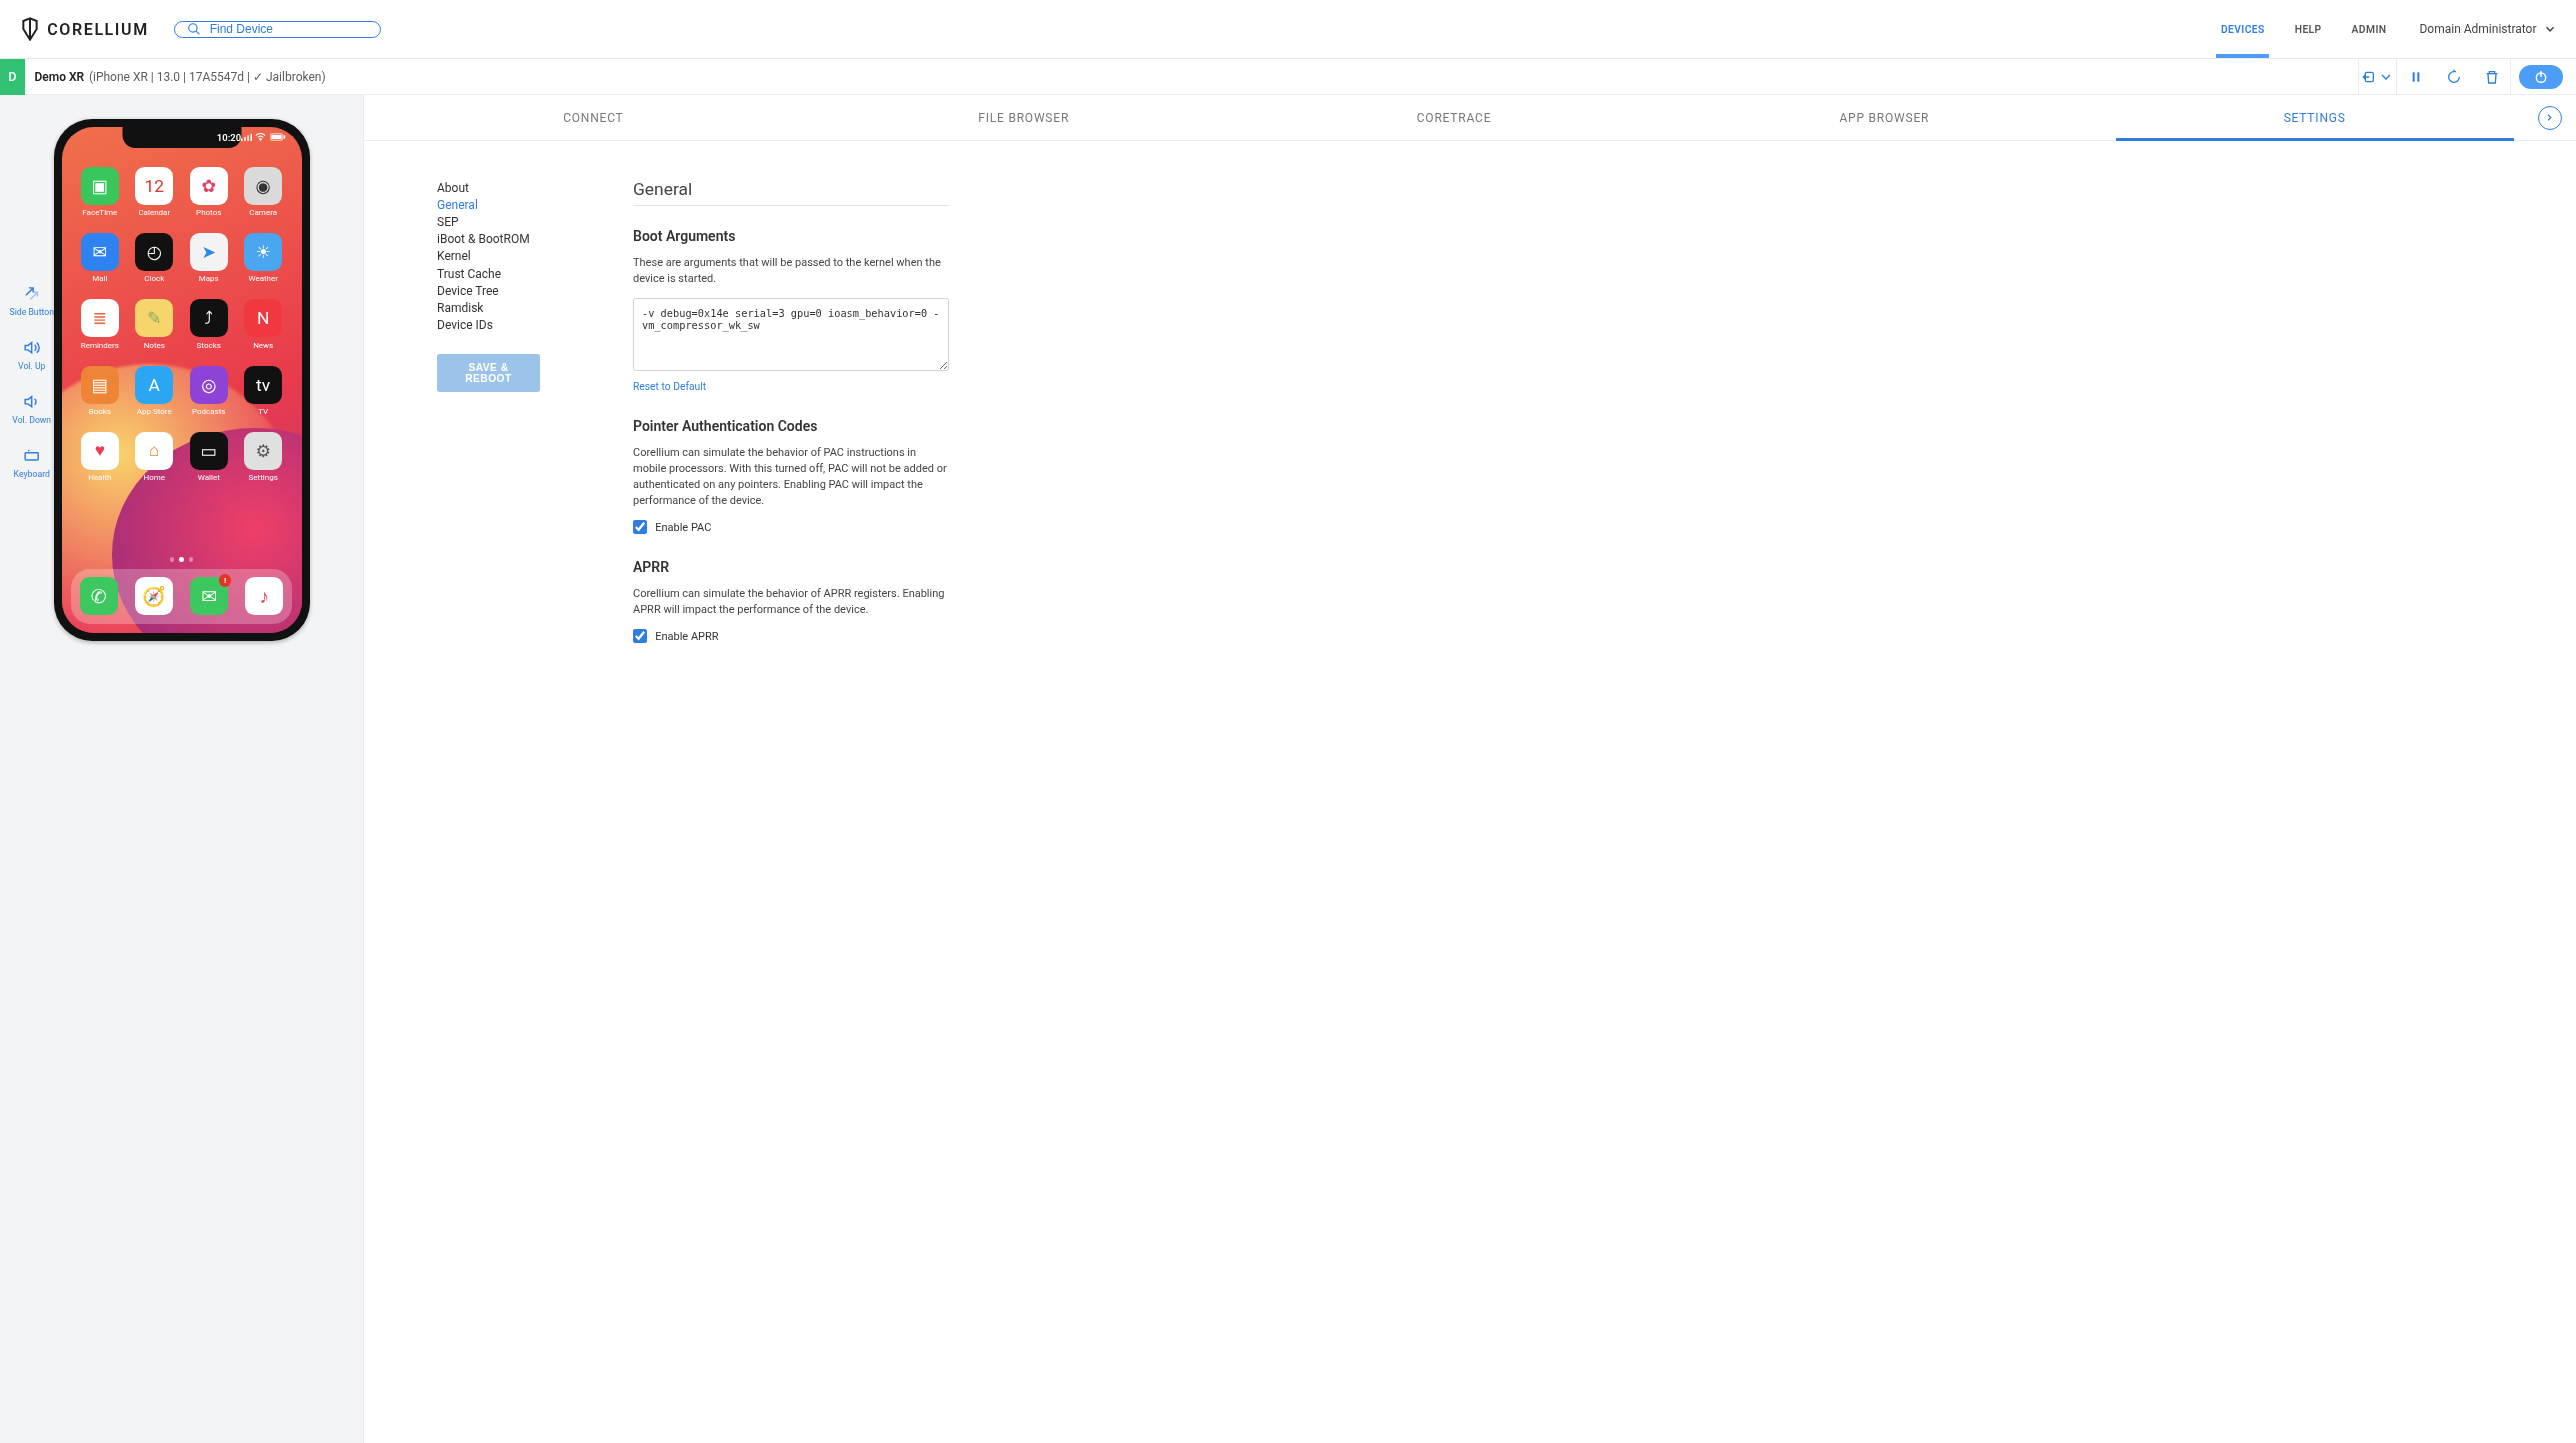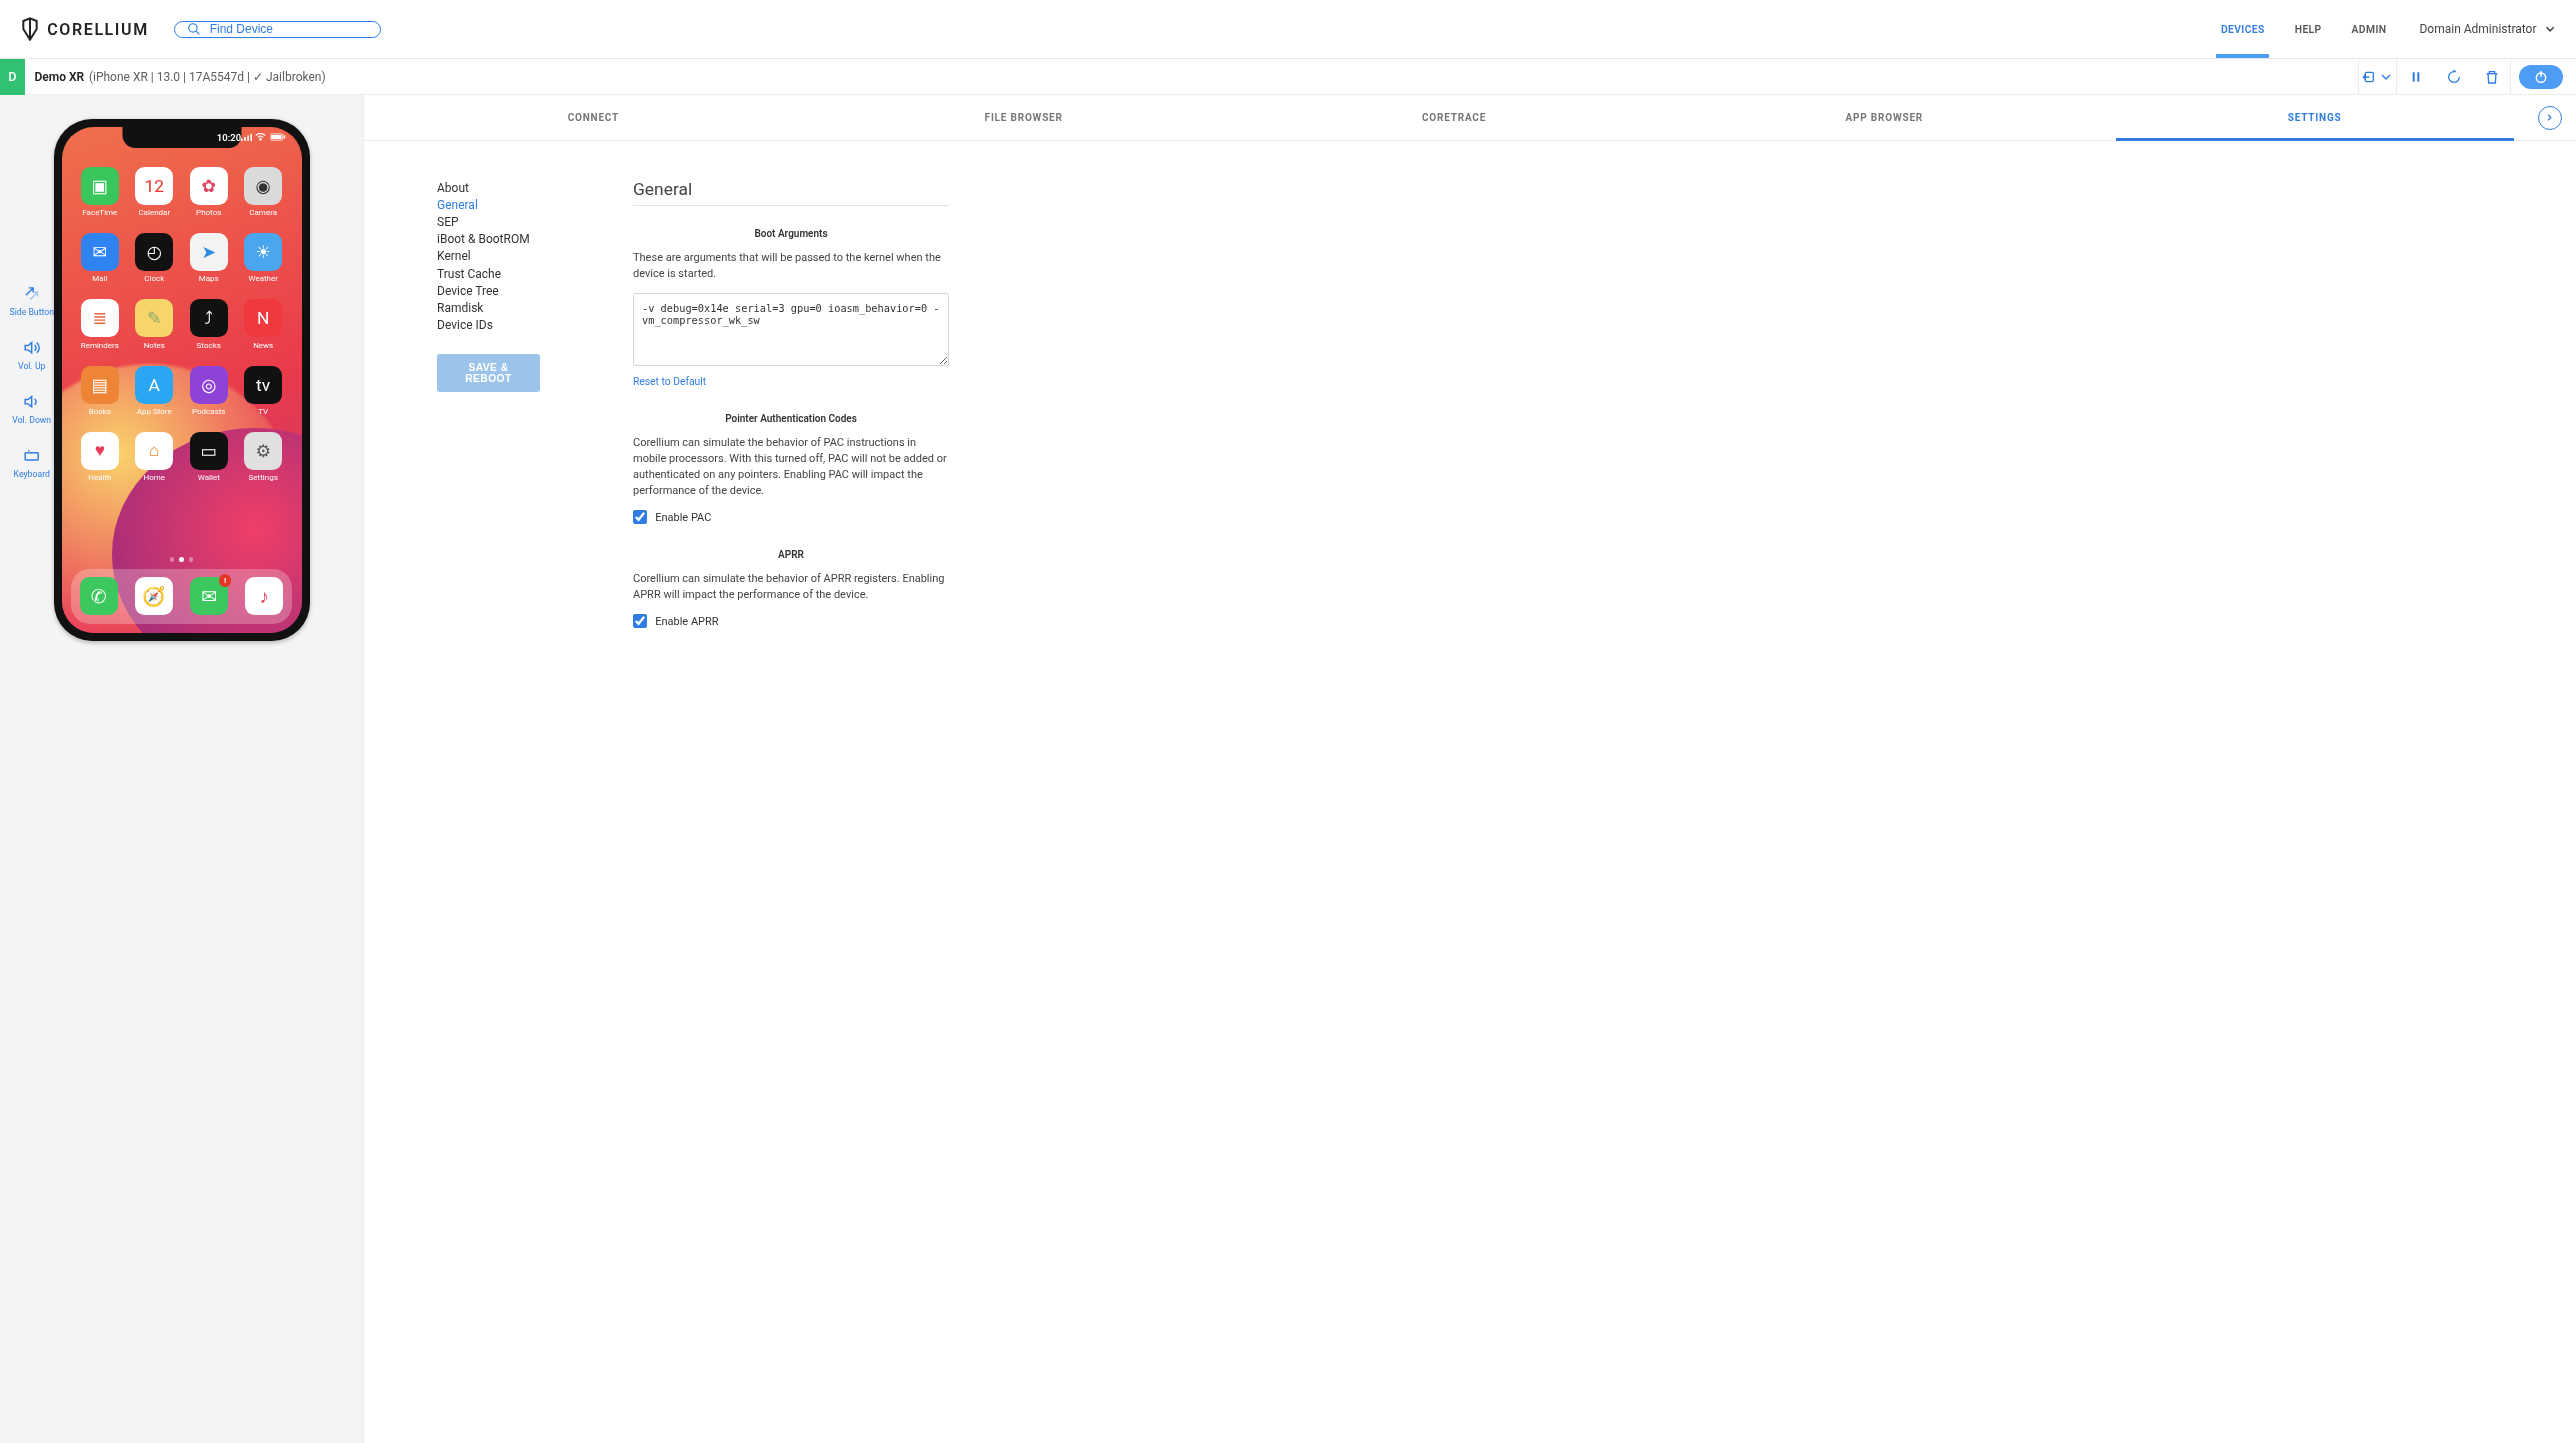--- a/index.html
+++ b/index.html
@@ -252,22 +252,22 @@
     .right-panel { flex: 1; display: flex; flex-direction: column; }
     .rtabs {
       display: flex; align-items: center;
       height: 46px;
       border-bottom: 0.8px solid #ececec;
       padding: 0 14.2px;
     }
     .rtab {
       flex: 1;
       text-align: center;
-      font-size: 10px;
-      font-weight: 700;
+      font-size: 12px;
+      font-weight: 400;
       letter-spacing: 0.8px;
       color: #777;
       cursor: pointer;
       position: relative;
       height: 100%;
       display:flex; align-items:center; justify-content:center;
     }
     .rtab.active { color: #2f7de1; }
     .rtab.active::after {
       content:""; position:absolute; left:16px; right:16px; bottom:-0.8px;
@@ -307,21 +307,21 @@
     .settings-body {
       width: 316px;
       margin-left: 63px;
     }
     .settings-body h1 {
       font-size: 17.4px; font-weight: 400; color:#444;
       padding-bottom: 6.3px;
       border-bottom: 0.8px solid #e3e3e3;
       margin-bottom: 22px;
     }
-    .section h2 { font-size: 10px; font-weight:600; color:#333; margin-bottom: 11px; text-align: center; }
+    .section h2 { font-size: 14px; font-weight:600; color:#333; margin-bottom: 11px; }
     .section p { font-size: 11px; color:#444; line-height: 1.45; margin-bottom: 11px; }
     .section { margin-bottom: 25px; }
     textarea.bootargs {
       width: 100%; height: 73px;
       border:0.8px solid #d3d3d3; border-radius:2.4px;
       padding:8px; font-family: Menlo, Consolas, monospace;
       font-size:10.3px; resize: both; color:#333;
     }
     .reset-link { color:#2f7de1; font-size:10.3px; margin-top:6.3px; display:inline-block; cursor:pointer; }
     .checkrow { display:flex; align-items:center; gap:8px; font-size:11px; color:#333; }

